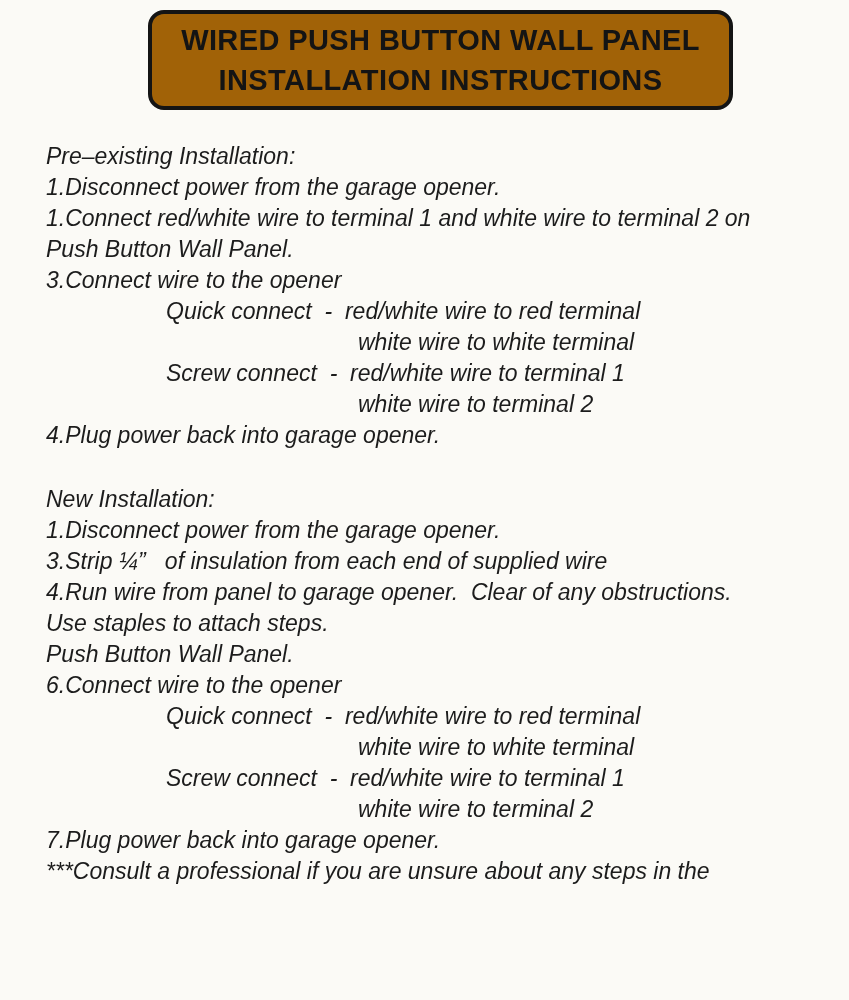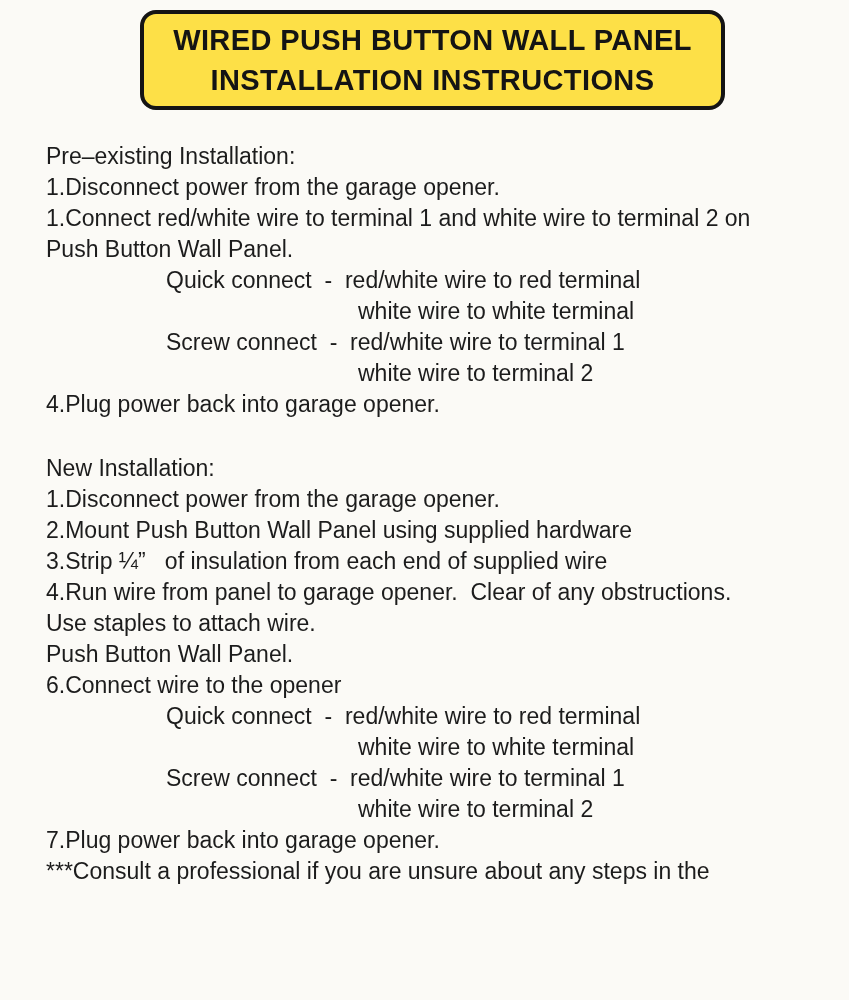--- a/index.html
+++ b/index.html
@@ -10,27 +10,27 @@
     position: relative;
     width: 849px;
     height: 1000px;
     background: #fbfaf6;
     overflow: hidden;
     font-family: "Liberation Sans", sans-serif;
     color: #1c1c1c;
   }
   .title-box {
     position: absolute;
-    left: 140px;
+    left: 148px;
     top: 10px;
     width: 577px;
     height: 92px;
     border: 4px solid #141414;
     border-radius: 16px;
-    background: #fde047;
+    background: #a16207;
     display: flex;
     flex-direction: column;
     align-items: center;
     justify-content: center;
   }
   .title-line {
     font-size: 29px;
     font-weight: bold;
     letter-spacing: 0.4px;
     line-height: 40px;
@@ -39,20 +39,21 @@
   }
   .content {
     position: absolute;
     left: 46px;
     top: 141px;
     width: 800px;
     font-size: 23px;
   }
   .section {
     display: block;
+    font-style: italic;
   }
   .section + .section {
     margin-top: 33px;
   }
   .line {
     height: 31px;
     line-height: 31px;
     white-space: pre;
   }
   .ind0 { padding-left: 0; }
@@ -68,33 +69,33 @@
     <div class="title-line">WIRED PUSH BUTTON WALL PANEL</div>
     <div class="title-line">INSTALLATION INSTRUCTIONS</div>
   </div>
 
   <div class="content">
     <div class="section">
         <div class="line ind0">Pre–existing Installation:</div>
         <div class="line ind0">1.Disconnect power from the garage opener.</div>
         <div class="line ind0">1.Connect red/white wire to terminal 1 and white wire to terminal 2 on</div>
         <div class="line ind0">Push Button Wall Panel.</div>
+        <div class="line ind0">3.Connect wire to the opener</div>
         <div class="line ind1">Quick connect  -  red/white wire to red terminal</div>
         <div class="line ind2">white wire to white terminal</div>
         <div class="line ind1">Screw connect  -  red/white wire to terminal 1</div>
         <div class="line ind2">white wire to terminal 2</div>
         <div class="line ind0">4.Plug power back into garage opener.</div>
       </div>
     <div class="section">
         <div class="line ind0">New Installation:</div>
         <div class="line ind0">1.Disconnect power from the garage opener.</div>
-        <div class="line ind0">2.Mount Push Button Wall Panel using supplied hardware</div>
         <div class="line ind0">3.Strip ¼”   of insulation from each end of supplied wire</div>
         <div class="line ind0">4.Run wire from panel to garage opener.  Clear of any obstructions.</div>
-        <div class="line ind0">Use staples to attach wire.</div>
+        <div class="line ind0">Use staples to attach steps.</div>
         <div class="line ind0">Push Button Wall Panel.</div>
         <div class="line ind0">6.Connect wire to the opener</div>
         <div class="line ind1">Quick connect  -  red/white wire to red terminal</div>
         <div class="line ind2">white wire to white terminal</div>
         <div class="line ind1">Screw connect  -  red/white wire to terminal 1</div>
         <div class="line ind2">white wire to terminal 2</div>
         <div class="line ind0">7.Plug power back into garage opener.</div>
         <div class="line ind0">***Consult a professional if you are unsure about any steps in the</div>
       </div>
   </div>

